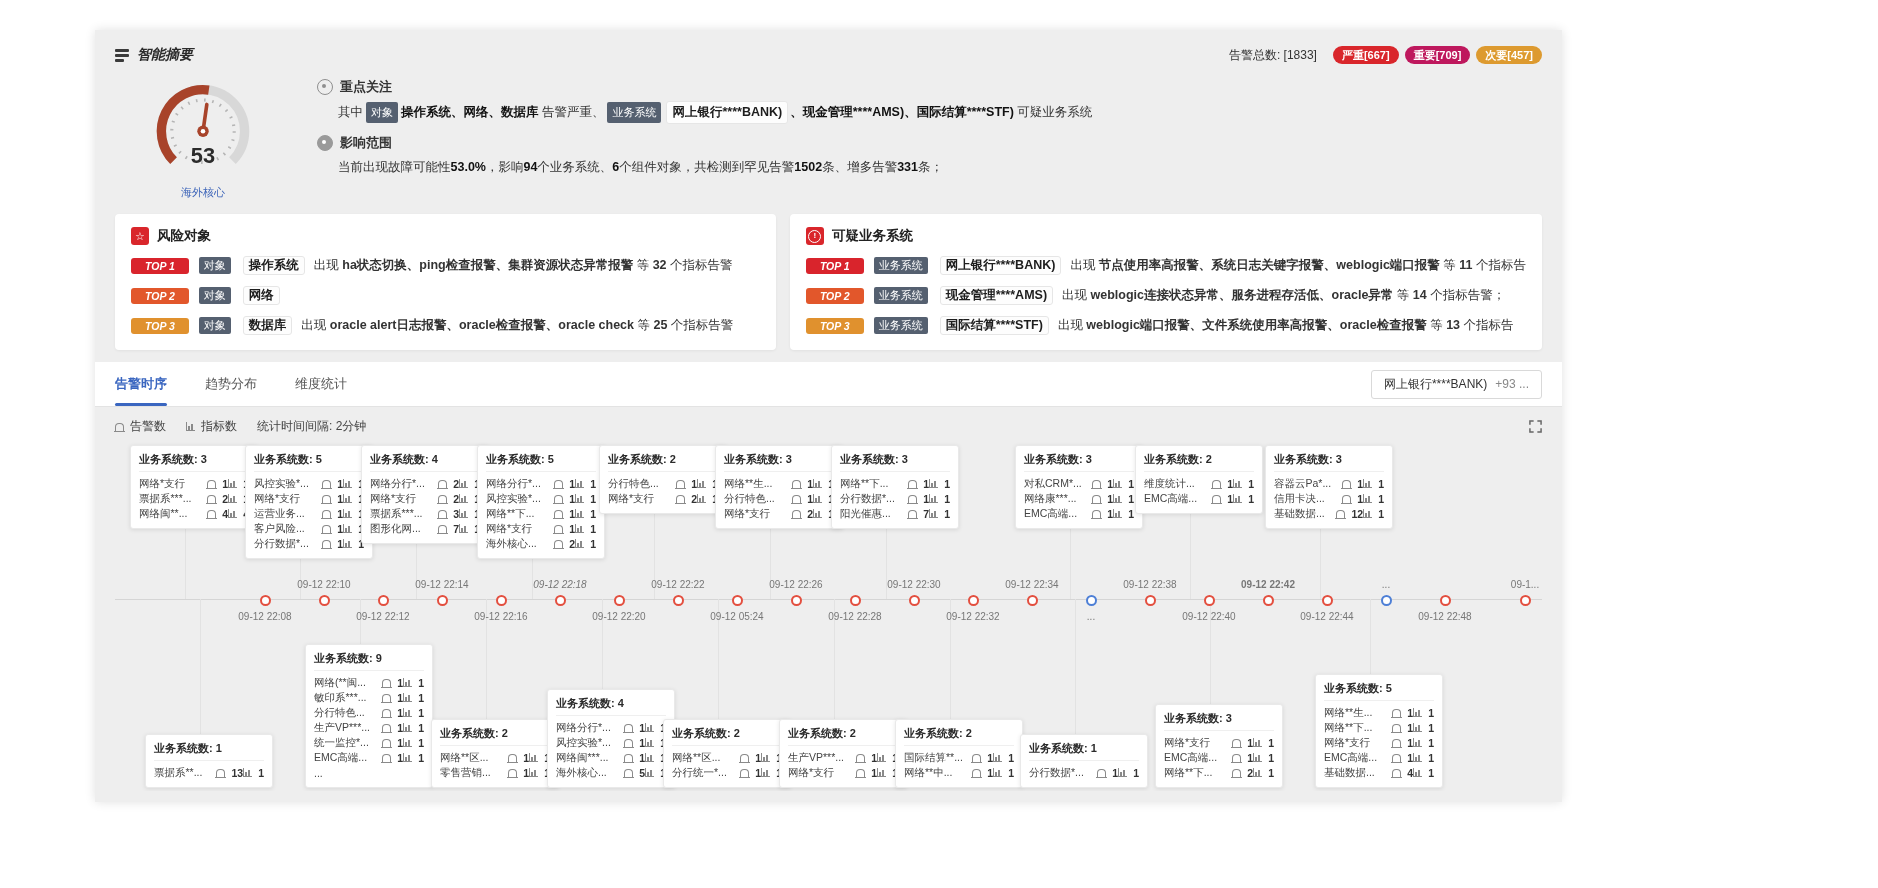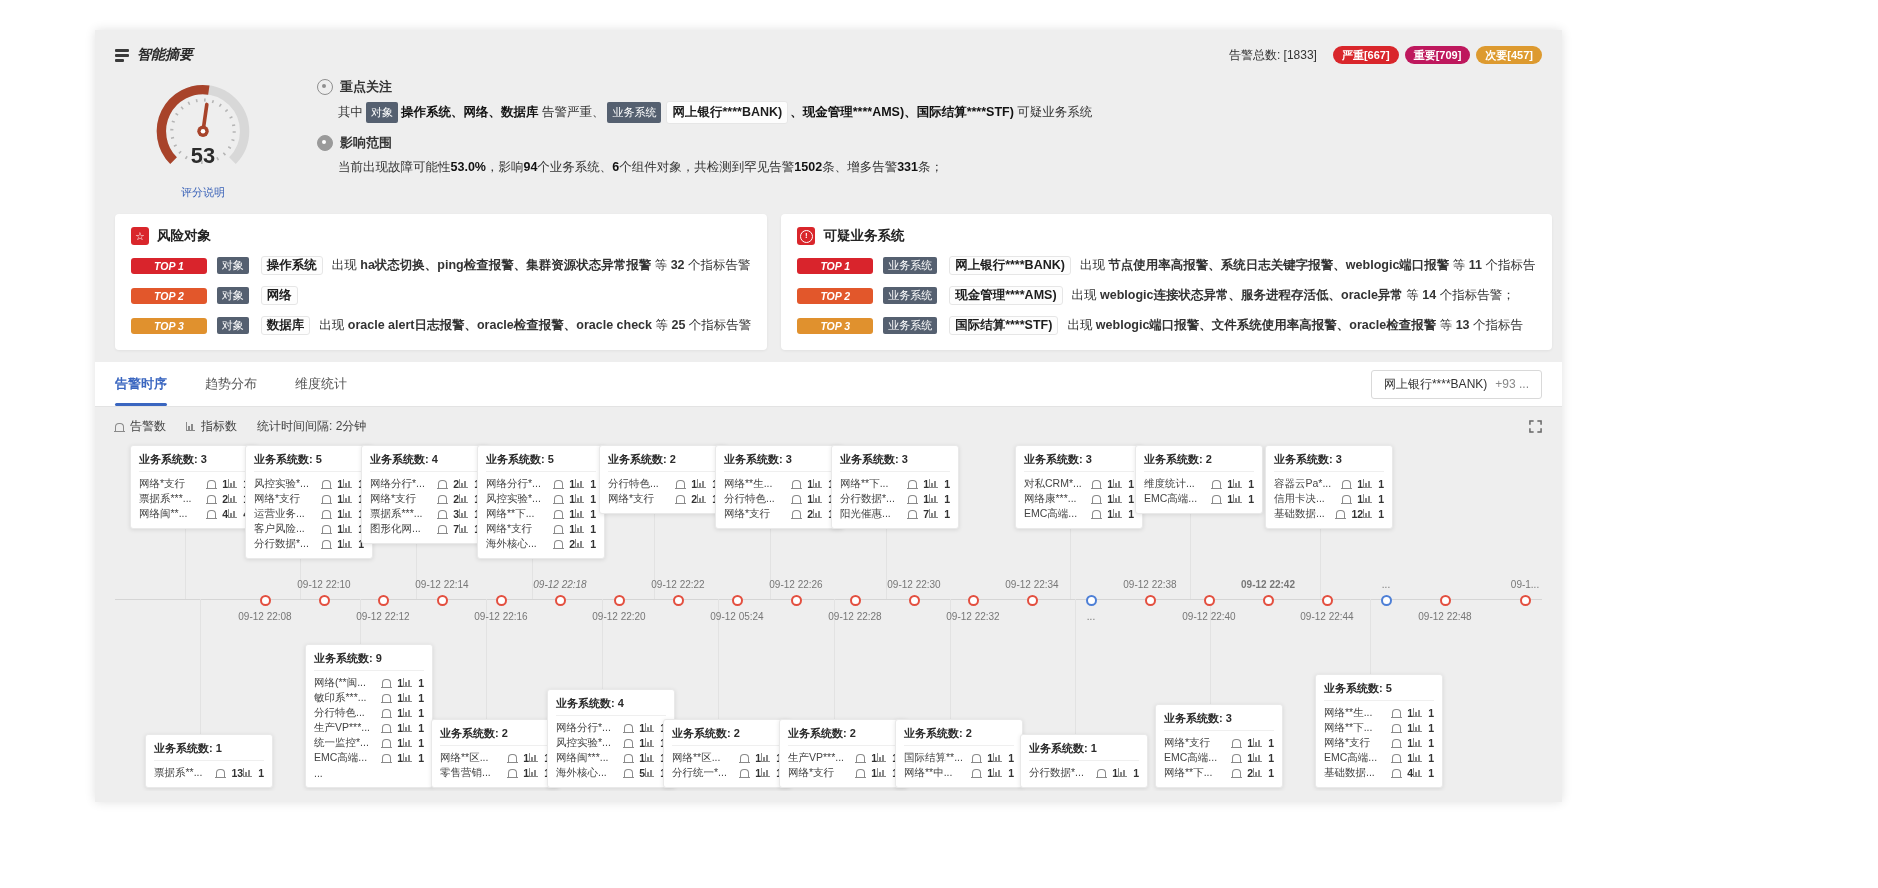--- a/index.html
+++ b/index.html
@@ -33,21 +33,21 @@
 
   
   .panels{display:flex;gap:14px;padding:8px 20px 12px 20px;}
   .panel{background:#fff;border-radius:4px;padding:13px 16px 15px 16px;box-shadow:0 1px 3px rgba(0,0,0,.06);}
   .panel.left{flex:1.32;}
   .panel.right{flex:1;}
   .panel-head{display:flex;align-items:center;gap:8px;font-size:13.5px;font-weight:bold;color:#222;margin-bottom:4px;}
   .p-ico{width:18px;height:18px;border-radius:3px;background:#d9262b;color:#fff;display:flex;align-items:center;justify-content:center;font-size:11px;flex:none;}
   .p-ico .circ{width:11px;height:11px;border:1.5px solid #fff;border-radius:50%;display:flex;align-items:center;justify-content:center;font-size:8px;font-weight:bold;line-height:1;}
   .p-item{display:flex;align-items:center;gap:7px;margin-top:11px;font-size:12.5px;color:#333;white-space:nowrap;overflow:hidden;}
-  .rank{flex:none;color:#fff;font-size:10.5px;font-weight:bold;font-style:italic;padding:2px 23px;border-radius:3px;}
+  .rank{flex:none;color:#fff;font-size:10.5px;font-weight:bold;font-style:italic;padding:2px 14px;border-radius:3px;}
   .p-desc{overflow:hidden;text-overflow:ellipsis;}
 
   
   .tabbar{background:#fff;display:flex;align-items:center;padding:0 20px;height:44px;border-bottom:1px solid #e3e3e3;}
   .tab{font-size:13px;color:#555;margin-right:38px;height:44px;line-height:44px;cursor:pointer;position:relative;}
   .tab.active{color:#3a66c0;font-weight:bold;}
   .tab.active::after{content:"";position:absolute;left:0;right:0;bottom:0;height:3px;background:#3a66c0;border-radius:2px;}
   .filterbox{margin-left:auto;background:#fff;border:1px solid #d9d9d9;border-radius:3px;padding:5px 12px;font-size:12px;color:#333;display:flex;gap:8px;align-items:center;}
   .filterbox .extra{color:#888;}
 
@@ -101,21 +101,21 @@
       <div class="gauge-box">
         <svg id="gauge-svg" width="150" height="104" viewBox="0 0 120 100">
             <path d="M31.7 83.3 A40 40 0 1 1 88.3 83.3" fill="none" stroke="#d8d8d8" stroke-width="9"></path>
             <path d="M31.7 83.3 A40 40 0 0 1 65.6 15.4" fill="none" stroke="#a8432a" stroke-width="9"></path>
             <circle cx="60" cy="55" r="30" fill="none" stroke="#b5b5b5" stroke-width="3" stroke-dasharray="1.5 6.4"></circle>
             <line x1="60" y1="55" x2="63.663432030377145" y2="29.259384899369504" stroke="#a8432a" stroke-width="3.5" stroke-linecap="round"></line>
             <circle cx="60" cy="55" r="5.5" fill="#a8432a"></circle>
             <circle cx="60" cy="55" r="2.2" fill="#fff"></circle>
             <text x="60" y="86" text-anchor="middle" font-size="21" font-weight="bold" fill="#2b2b2b">53</text>
           </svg><br>
-        <span class="gauge-link">评分说明</span>
+        <span class="gauge-link">海外核心</span>
       </div>
       <div class="sum-col">
         <div class="sum-item">
           <div class="sum-head">
             <span class="sum-ico"></span>
             <span>重点关注</span>
           </div>
           <div class="sum-line" id="focus-line"><span>其中</span><span class="type-badge">对象</span><b>操作系统、网络、数据库</b><span> 告警严重、</span><span class="type-badge">业务系统</span><span class="entity">网上银行****BANK)</span><b>、</b><b>现金管理****AMS)</b><b>、</b><b>国际结算****STF)</b><span> 可疑业务系统</span></div>
         </div>
         <div class="sum-item">

